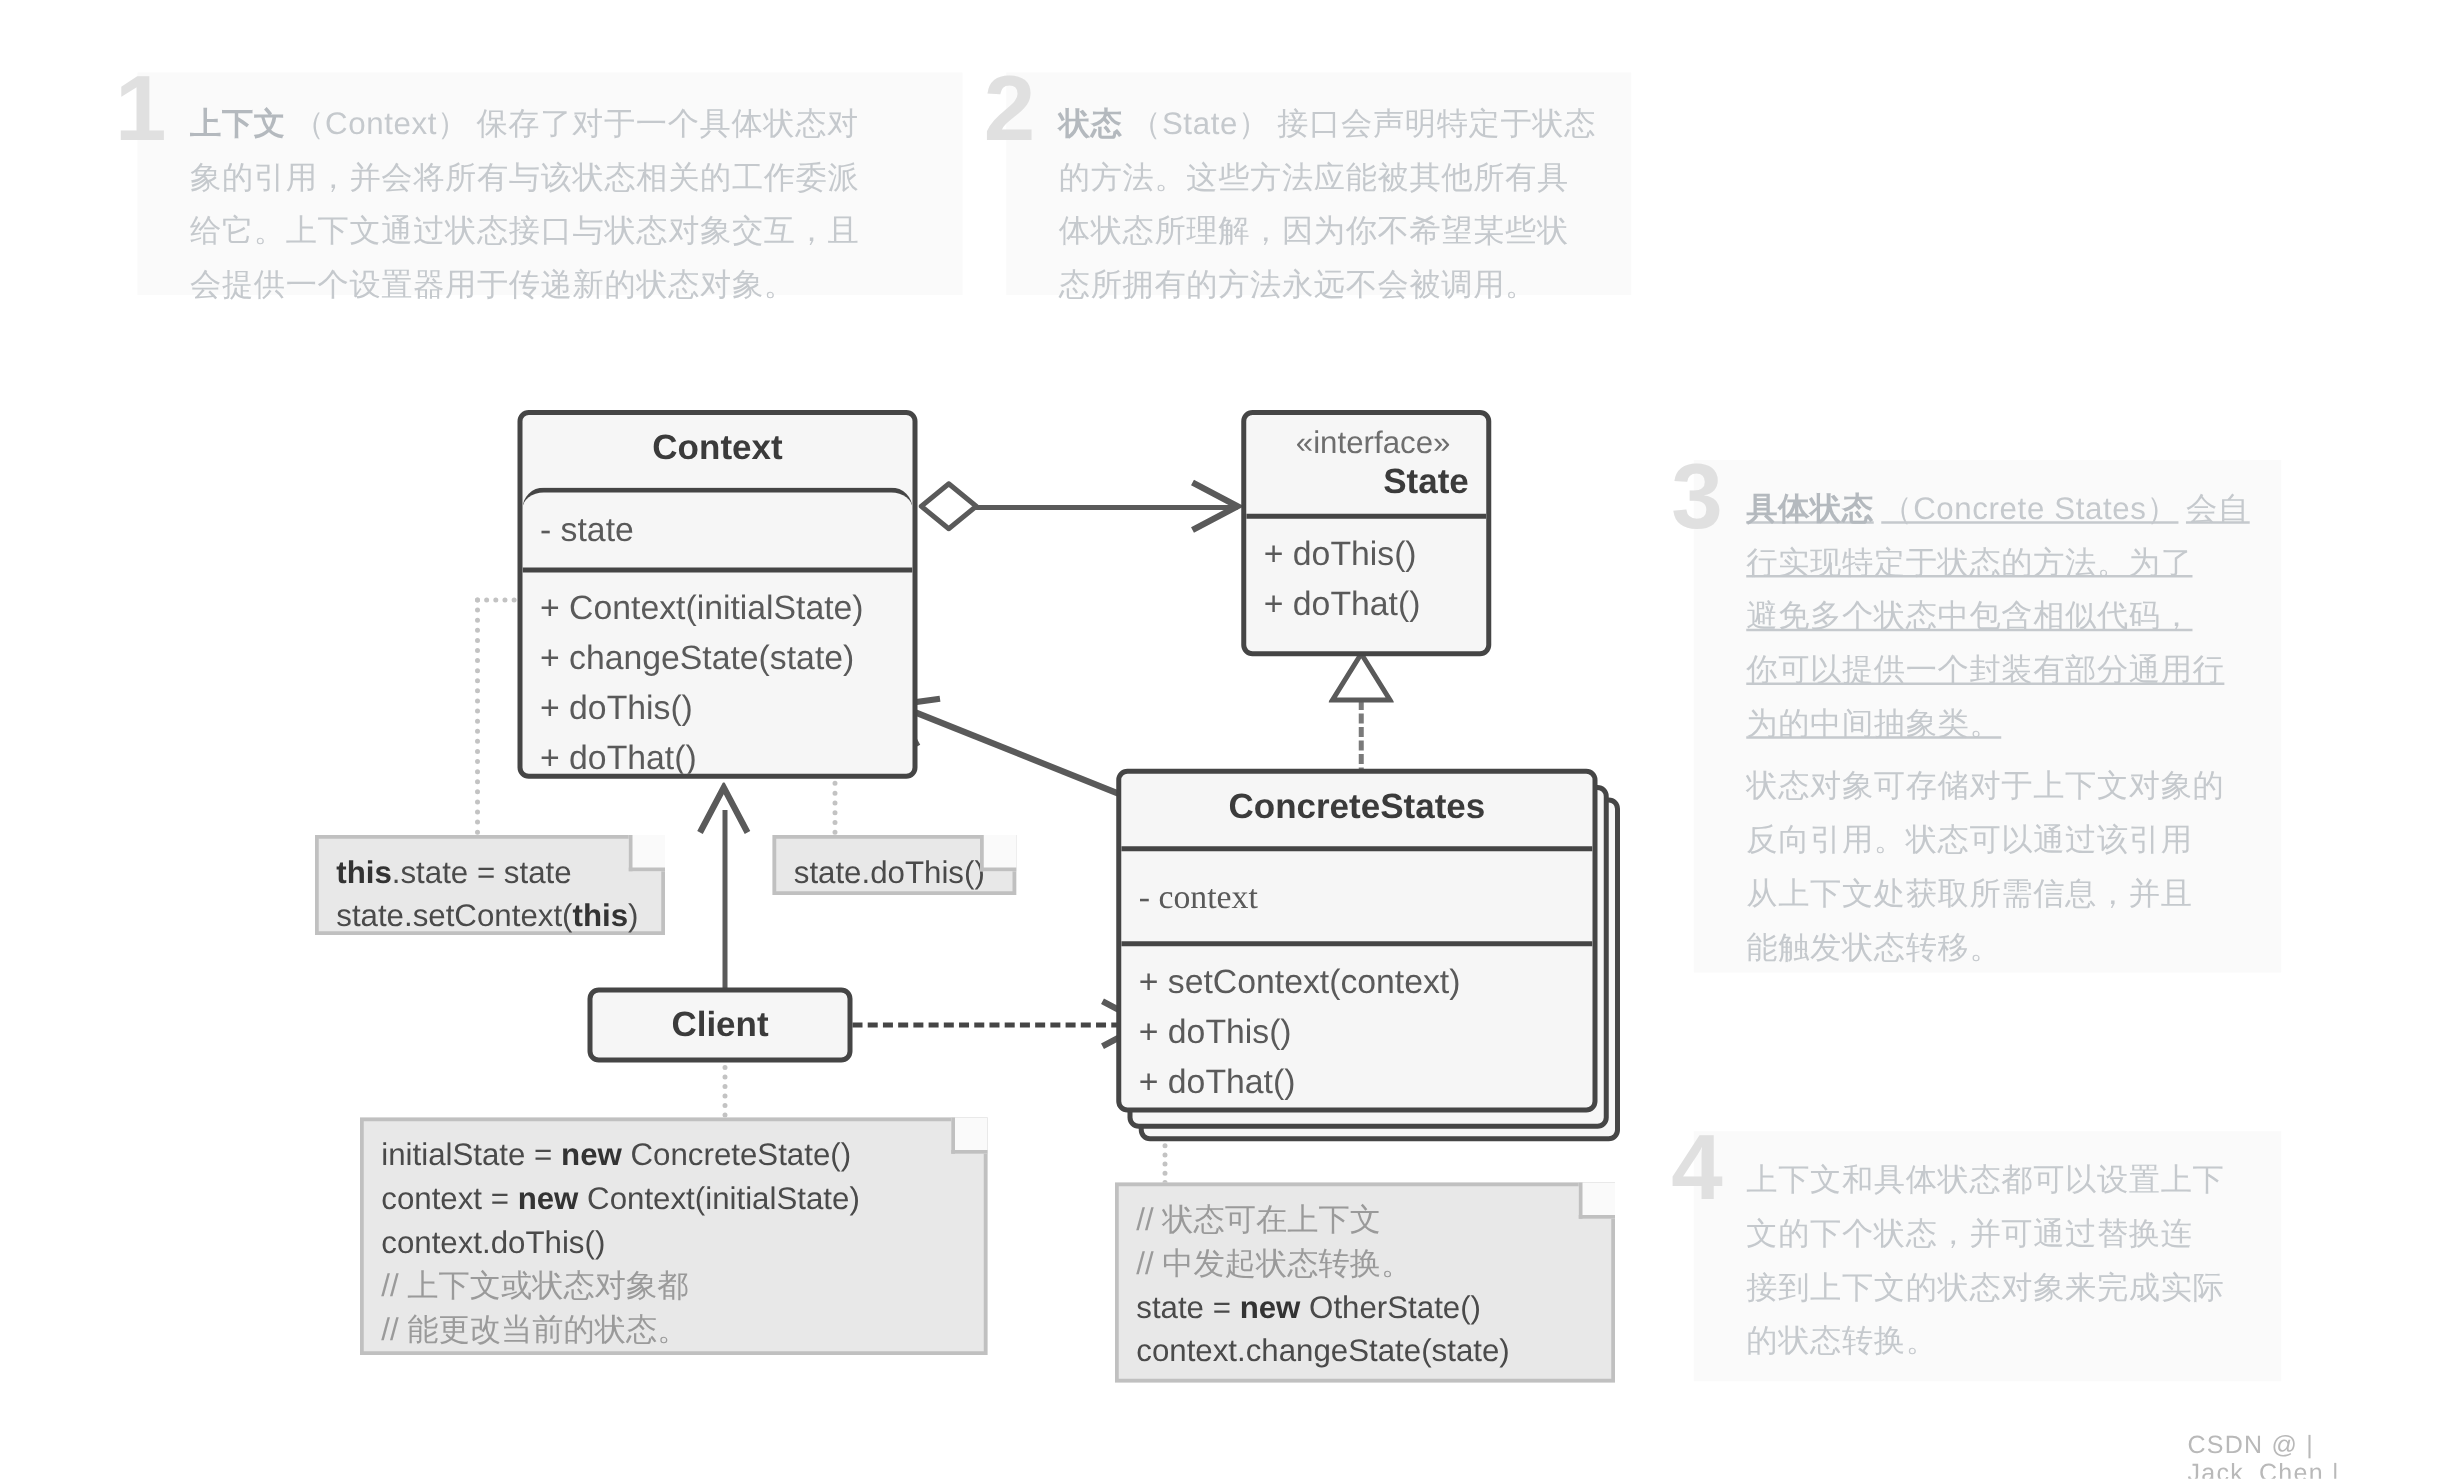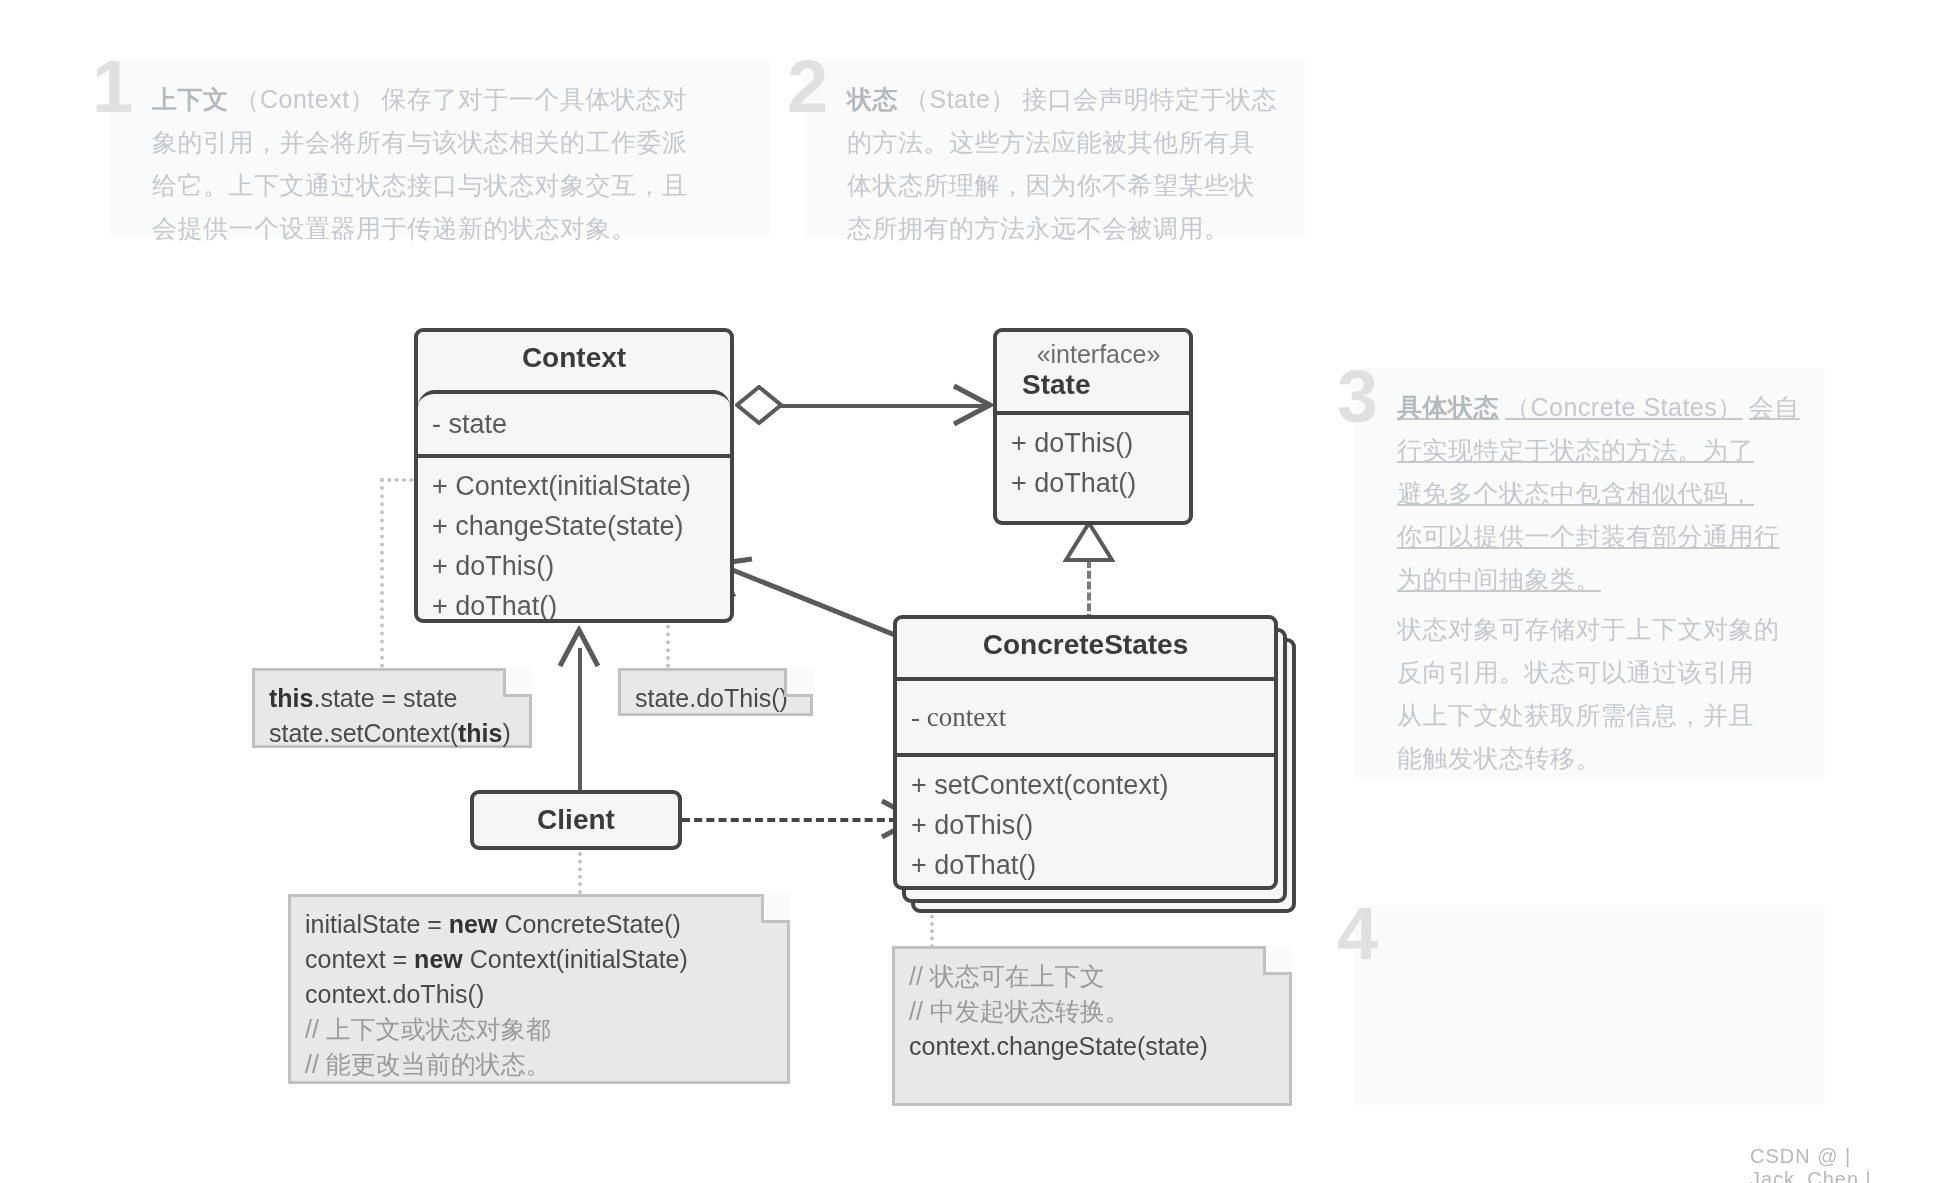--- a/index.html
+++ b/index.html
@@ -59,21 +59,21 @@
     padding:10px 14px 16px 14px;
   }
   .umlbox .iface{
     text-align:center;
     font-size:25px;
     color:#6e6e6e;
     font-weight:normal;
     padding:8px 14px 0 14px;
   }
   .umlbox .ifacename{
-    text-align:left;
+    text-align:right;
     font-weight:bold;
     font-size:28px;
     color:#3b3b3b;
     padding:0 14px 10px 14px;
   }
   .umlbox .row{
     font-size:27px;
     color:#5a5a5a;
     line-height:40px;
     white-space:nowrap;
@@ -169,20 +169,26 @@
     <div class="ptext" style="left:42px;top:240px;width:430px;">
       <span>状态对象可存储对于上下文对象的</span><br>
       <span>反向引用。状态可以通过该引用</span><br>
       <span>从上下文处获取所需信息，并且</span><br>
       <span>能触发状态转移。</span>
     </div>
   </div>
 
   <div class="panel" style="left:1355px;top:905px;width:470px;height:200px;">
     <div class="bignum" style="left:-18px;top:-8px;">4</div>
+    <div class="ptext" style="left:42px;top:18px;width:430px;">
+      <span>上下文和具体状态都可以设置上下</span><br>
+      <span>文的下个状态，并可通过替换连</span><br>
+      <span>接到上下文的状态对象来完成实际</span><br>
+      <span>的状态转换。</span>
+    </div>
   </div>
 
   <div class="ln h" style="left:760px;top:404px;width:230px;"></div>
 
   <svg style="position:absolute;left:950px;top:382px;width:48px;height:46px;">
     <polyline points="4,4 40,23 4,42" fill="none" stroke="#5a5a5a" stroke-width="5"></polyline>
   </svg>
 
   <svg style="position:absolute;left:735px;top:385px;width:48px;height:40px;">
     <polygon points="24,2 46,20 24,38 2,20" fill="#ffffff" stroke="#5a5a5a" stroke-width="4"></polygon>
@@ -281,18 +287,19 @@
     <div><span>context = </span><b>new</b><span> Context(initialState)</span></div>
     <div>context.doThis()</div>
     <div class="cmt">// 上下文或状态对象都</div>
     <div class="cmt">// 能更改当前的状态。</div>
   </div>
 
   <div class="note" style="left:892px;top:946px;width:400px;height:160px;">
     <div class="fold"></div>
     <div class="cmt">// 状态可在上下文</div>
     <div class="cmt">// 中发起状态转换。</div>
+    <div><span>state = </span><b>new</b><span> OtherState()</span></div>
     <div>context.changeState(state)</div>
   </div>
 
   <div class="watermark" style="left:1750px;top:1145px;">CSDN @ | Jack_Chen |</div>
 
 </div>
 
 </body></html>

